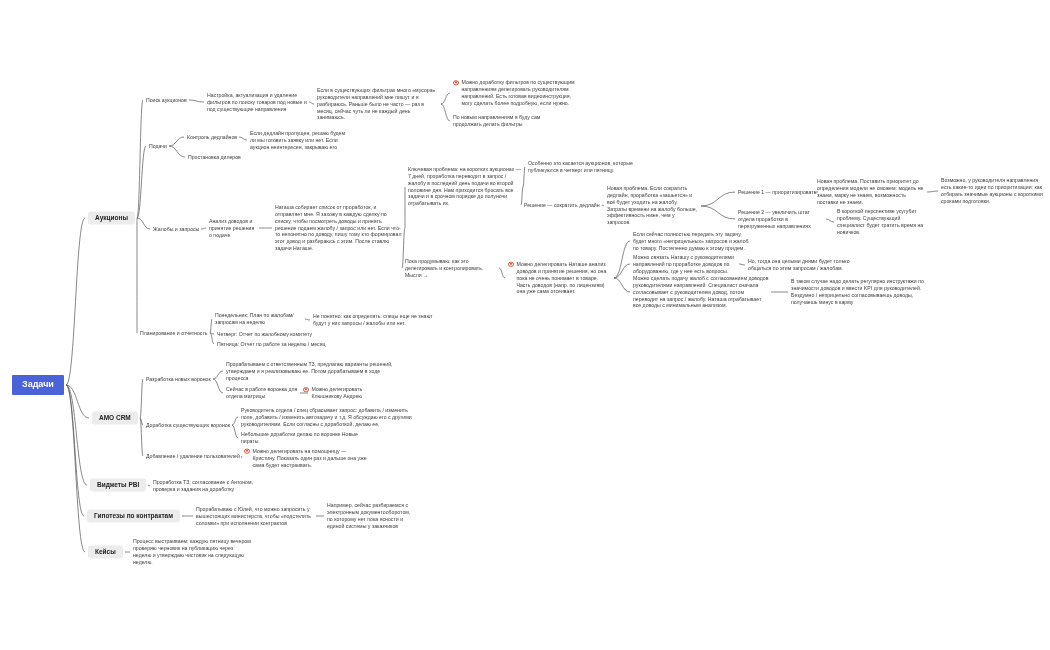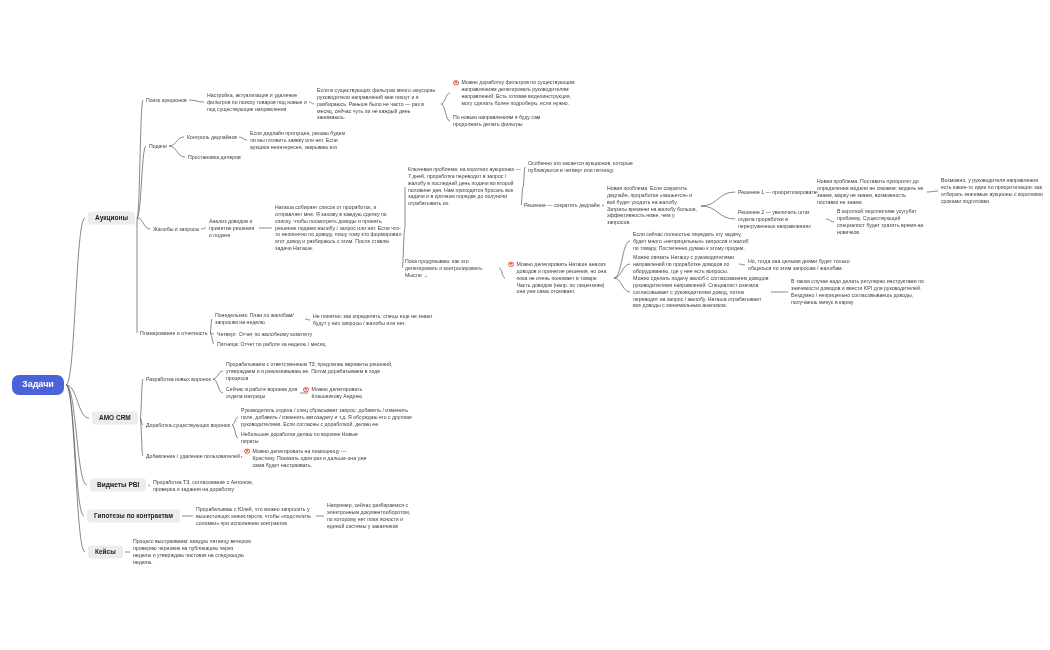--- a/index.html
+++ b/index.html
@@ -9,21 +9,21 @@
   }
   #edges{position:absolute;left:0;top:0;width:1050px;height:650px;}
   #nodes{position:absolute;left:0;top:0;width:1050px;height:650px;}
   .node{
     position:absolute;transform:translateY(-50%);
     color:#404040;font-size:5.2px;line-height:1.32;letter-spacing:0;
   }
   .node.nowrap{white-space:nowrap;}
   .node.root{
     background:#4a63d8;color:#ffffff;font-weight:bold;font-size:9px;
-    padding:5px 10px;border-radius:7px;line-height:1.1;
+    padding:5px 10px;border-radius:1px;line-height:1.1;
   }
   .node.branch{
     background:#ececec;color:#232323;font-weight:bold;font-size:6.5px;
     padding:3px 7px;border-radius:3px;line-height:1.1;
   }
   .node.withmarker{display:flex;align-items:flex-start;gap:3px;}
   .marker{
     flex:0 0 auto;width:5.5px;height:5.5px;margin-top:0.5px;box-sizing:border-box;
     border:1.1px solid #e04b32;border-radius:50%;position:relative;
   }

